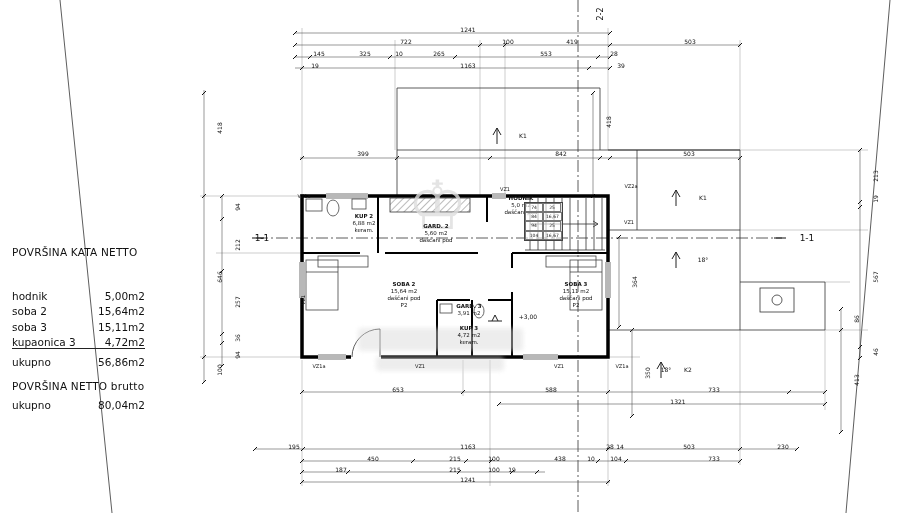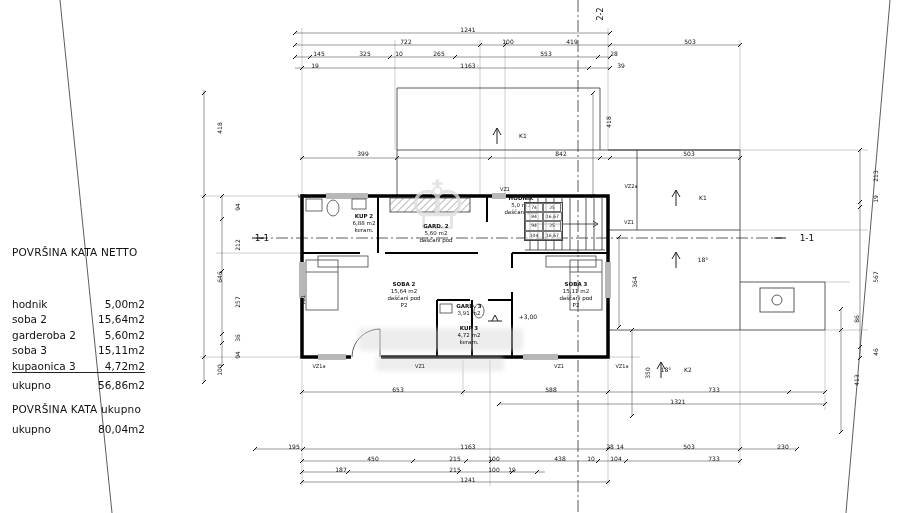--- a/index.html
+++ b/index.html
@@ -28,21 +28,21 @@
   .st-row{display:flex;}
   .st-cell{font-size:4.5px;line-height:1.6;padding:0 2px;border:0.5px solid #777;min-width:12px;text-align:center;color:#222;}
 
   .watermark{position:absolute;left:340px;top:172px;width:195px;height:215px;pointer-events:none;}
   .crown{width:100%;text-align:center;font-size:68px;line-height:1;color:#dedede;opacity:0.8;}
   .wm-bar{position:absolute;background:#d9d9d9;opacity:0.45;border-radius:4px;filter:blur(2px);}
   .wm-bar1{left:18px;top:156px;width:165px;height:23px;}
   .wm-bar2{left:36px;top:184px;width:128px;height:15px;}
 
   .area-panel{position:absolute;left:12px;top:246px;width:133px;font-size:10.5px;color:#111;}
-  .panel-title{margin-bottom:36px;letter-spacing:0.2px;}
+  .panel-title{margin-bottom:28px;letter-spacing:0.2px;}
   .panel-title.brutto{margin-top:12px;margin-bottom:4px;}
   .arow{display:flex;justify-content:space-between;height:15.5px;align-items:flex-end;}
   .arow.divider{border-bottom:1px solid #222;}
   .arow.total{margin-top:3px;}
 </style>
 </head>
 <body>
 
 <div class="canvas">
 
@@ -334,35 +334,31 @@
     <div class="panel-title">POVRŠINA KATA NETTO</div>
     <div class="arow">
       <span>hodnik</span>
       <span>5,00m2</span>
     </div>
     <div class="arow">
       <span>soba 2</span>
       <span>15,64m2</span>
     </div>
     <div class="arow">
-      <span>garderoba 2</span>
-      <span>5,60m2</span>
-    </div>
-    <div class="arow">
       <span>soba 3</span>
       <span>15,11m2</span>
     </div>
     <div class="arow divider">
       <span>kupaonica 3</span>
       <span>4,72m2</span>
     </div>
     <div class="arow total">
       <span>ukupno</span>
       <span>56,86m2</span>
     </div>
-    <div class="panel-title brutto">POVRŠINA KATA ukupno</div>
+    <div class="panel-title brutto">POVRŠINA NETTO brutto</div>
     <div class="arow">
       <span>ukupno</span>
       <span>80,04m2</span>
     </div>
   </div>
 
 </div>
 
 </body></html>

